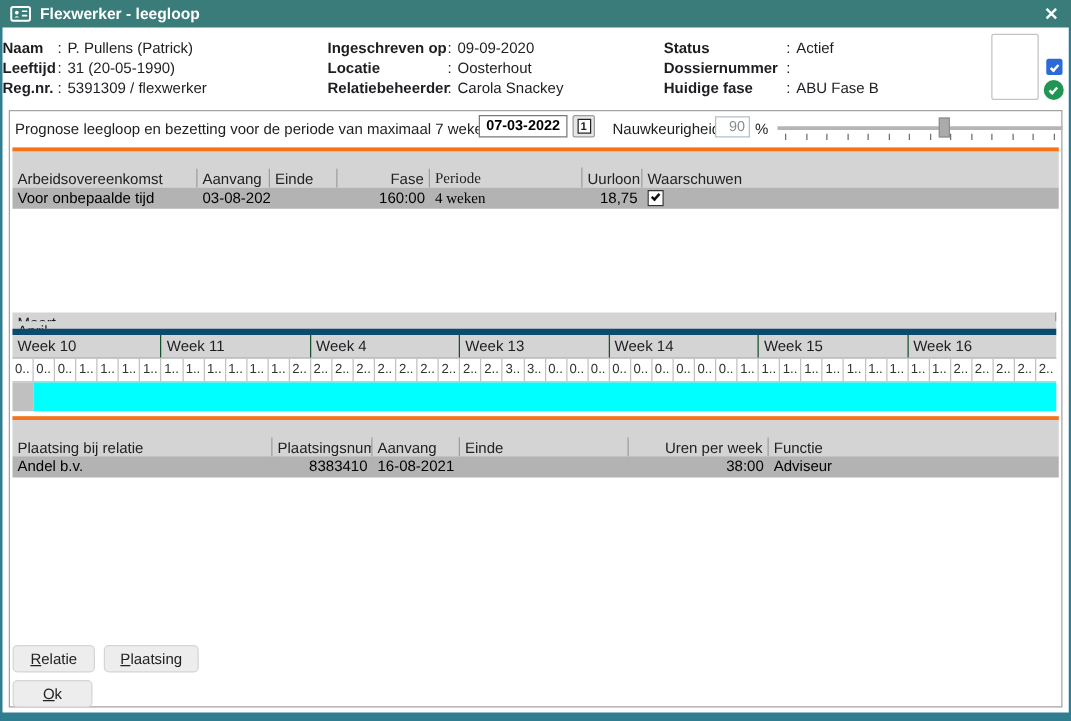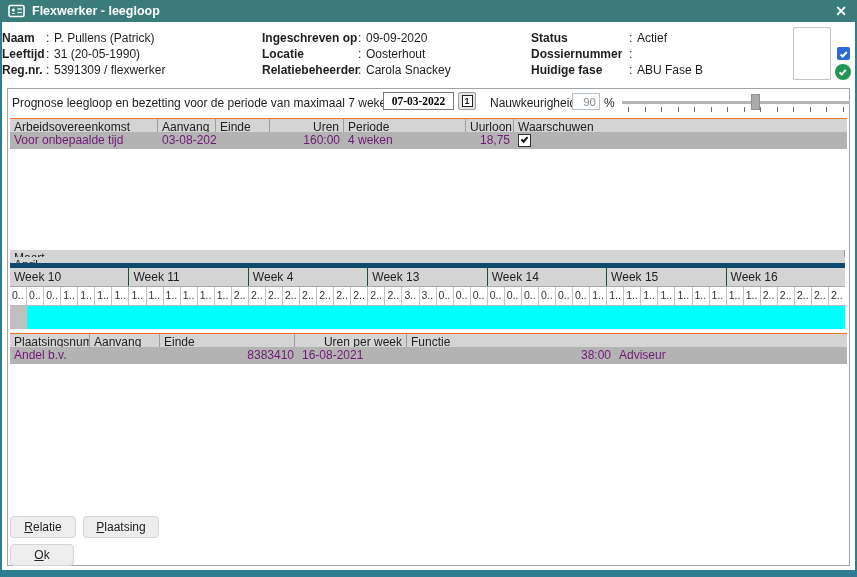--- a/index.html
+++ b/index.html
@@ -62,21 +62,21 @@
   
   .content-box {
     position: absolute; left: 5px; right: 5px; top: 66px; bottom: 4px;
     border: 1px solid #a3a3a3; background: #fff;
   }
   
   .prognose-label { position: absolute; left: 10px; top: 74px; }
   .date-input {
     position: absolute; left: 381px; top: 70px; width: 71px; height: 18px;
     border: 1px solid #7a7a7a; background: #fff; font-weight: 600; font-size: 11.5px;
-    text-align: center; font-family: Liberation Serif, serif; padding: 0;
+    text-align: center; font-family: Liberation Sans, sans-serif; padding: 0;
   }
   .cal-btn {
     position: absolute; left: 456px; top: 70px; width: 18px; height: 18px;
     background: #e6e6e6; border: 1px solid #9c9c9c; border-radius: 2px;
     display: flex; align-items: center; justify-content: center; cursor: pointer;
   }
   .cal-btn .cal-page {
     width: 11px; height: 12px; border: 1.4px solid #222; font-weight: 700; font-size: 9px;
     display: flex; align-items: center; justify-content: center; background: #fff;
   }
@@ -90,32 +90,32 @@
   .slider-track { position: absolute; left: 620px; top: 79px; width: 228px; height: 3px; background: #b5b5b5; }
   .slider-handle {
     position: absolute; left: 749px; top: 72px; width: 9px; height: 16px;
     background: #ababab; border: 1px solid #8f8f8f; cursor: pointer;
   }
   .slider-ticks { position: absolute; left: 626px; top: 85px; width: 216px; height: 6px;
     display: flex; justify-content: space-between; }
   .slider-ticks .tick { width: 1px; height: 5px; background: #6f6f6f; }
   
   .grid-table { position: absolute; left: 8px; width: 837px; }
-  .t-head { display: flex; height: 14px; background: var(--table_header); border-top: 1px solid #f97316; }
+  .t-head { display: flex; height: 32px; background: var(--table_header); border-top: 3px solid #f97316; align-items: flex-end; }
   .t-head .hc {
     padding: 1px 4px 0 4px; border-right: 1px solid #9e9e9e; overflow: hidden;
     white-space: nowrap; color: #222;
   }
   .t-head .hc:last-child { border-right: none; }
-  .t-row { display: flex; height: 17px; background: var(--row_selected); color: #701a75; cursor: pointer; }
+  .t-row { display: flex; height: 17px; background: var(--row_selected); color: #000000; cursor: pointer; }
   .t-row .rc { padding: 1px 4px 0 4px; overflow: hidden; white-space: nowrap; }
   .num { text-align: right; }
   
   .ct .c1 { width: 148px; } .ct .c2 { width: 58px; } .ct .c3 { width: 54px; }
-  .ct .c4 { width: 74px; } .ct .c5 { width: 122px; } .ct .c6 { width: 48px; }
+  .ct .c4 { width: 74px; } .ct .c5 { width: 122px; font-family: Liberation Serif, serif; } .ct .c6 { width: 48px; }
   .ct .c7 { flex: 1; }
   .contracts-table { top: 96px; }
   .row-checkbox {
     width: 13px; height: 13px; background: #fff; border: 1px solid #333; position: relative;
     margin-top: 1px;
   }
   .row-checkbox .check-black { position: absolute; left: 2px; top: 2px; width: 7px; height: 4px;
     border-left: 2px solid #111; border-bottom: 2px solid #111; transform: rotate(-48deg); }
   
   .pt .c1 { width: 208px; } .pt .c2 { width: 80px; } .pt .c3 { width: 70px; }
@@ -259,21 +259,21 @@
         <div class="tick"></div>
         <div class="tick"></div>
         <div class="tick"></div>
       </div>
 
     <div class="grid-table ct contracts-table">
       <div class="t-head">
         <div class="hc c1">Arbeidsovereenkomst</div>
         <div class="hc c2">Aanvang</div>
         <div class="hc c3">Einde</div>
-        <div class="hc c4 num">Uren</div>
+        <div class="hc c4 num">Fase</div>
         <div class="hc c5">Periode</div>
         <div class="hc c6 num">Uurloon</div>
         <div class="hc c7">Waarschuwen</div>
       </div>
       <div class="t-row">
         <div class="rc c1">Voor onbepaalde tijd</div>
         <div class="rc c2">03-08-2020</div>
         <div class="rc c3"></div>
         <div class="rc c4 num">160:00</div>
         <div class="rc c5">4 weken</div>
@@ -352,20 +352,21 @@
           <div class="tl-day">2..</div>
         </div>
       <div class="tl-row tl-bar-row">
         <div class="tl-bar-empty"></div>
         <div class="tl-bar-fill"></div>
       </div>
     </div>
 
     <div class="grid-table pt placements-table">
       <div class="t-head">
+        <div class="hc c1">Plaatsing bij relatie</div>
         <div class="hc c2">Plaatsingsnummer</div>
         <div class="hc c3">Aanvang</div>
         <div class="hc c4">Einde</div>
         <div class="hc c5 num">Uren per week</div>
         <div class="hc c6">Functie</div>
       </div>
       <div class="t-row">
         <div class="rc c1">Andel b.v.</div>
         <div class="rc c2 num">8383410</div>
         <div class="rc c3">16-08-2021</div>

